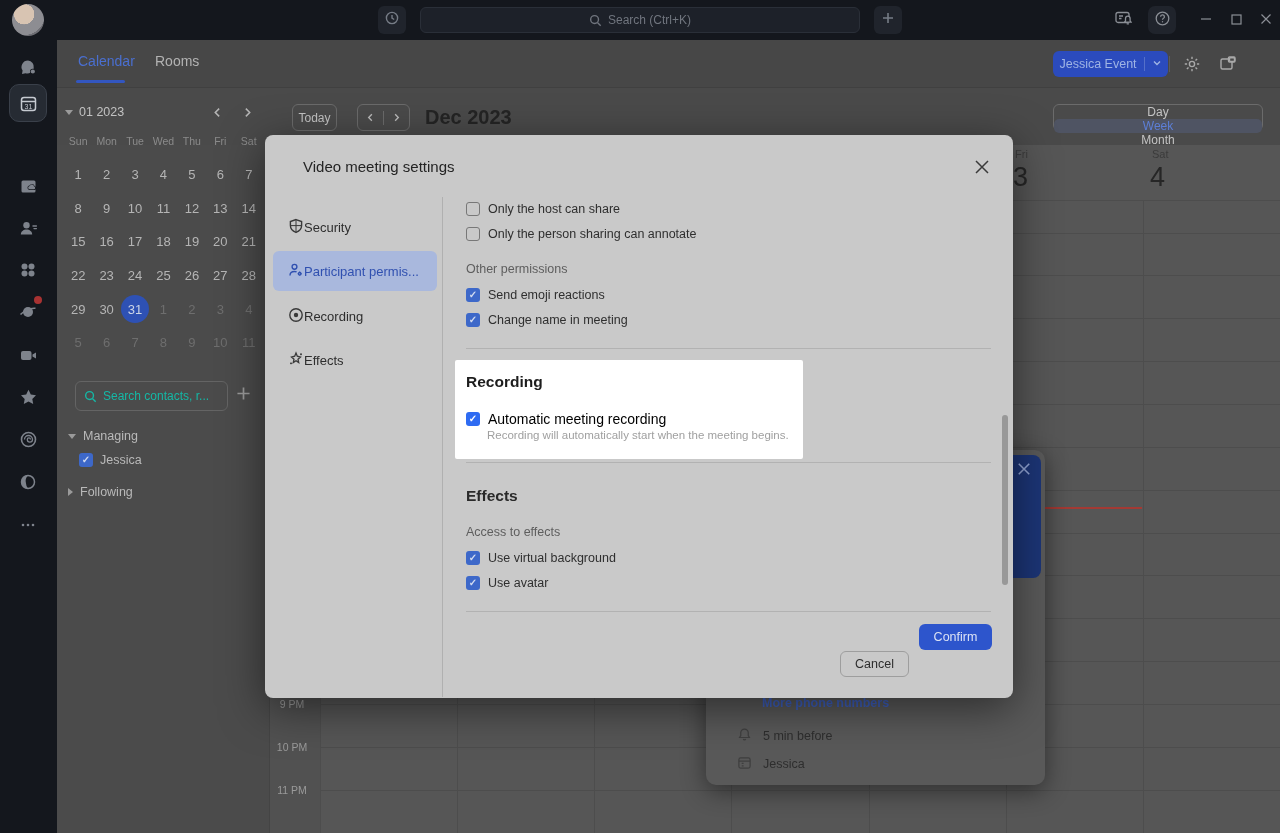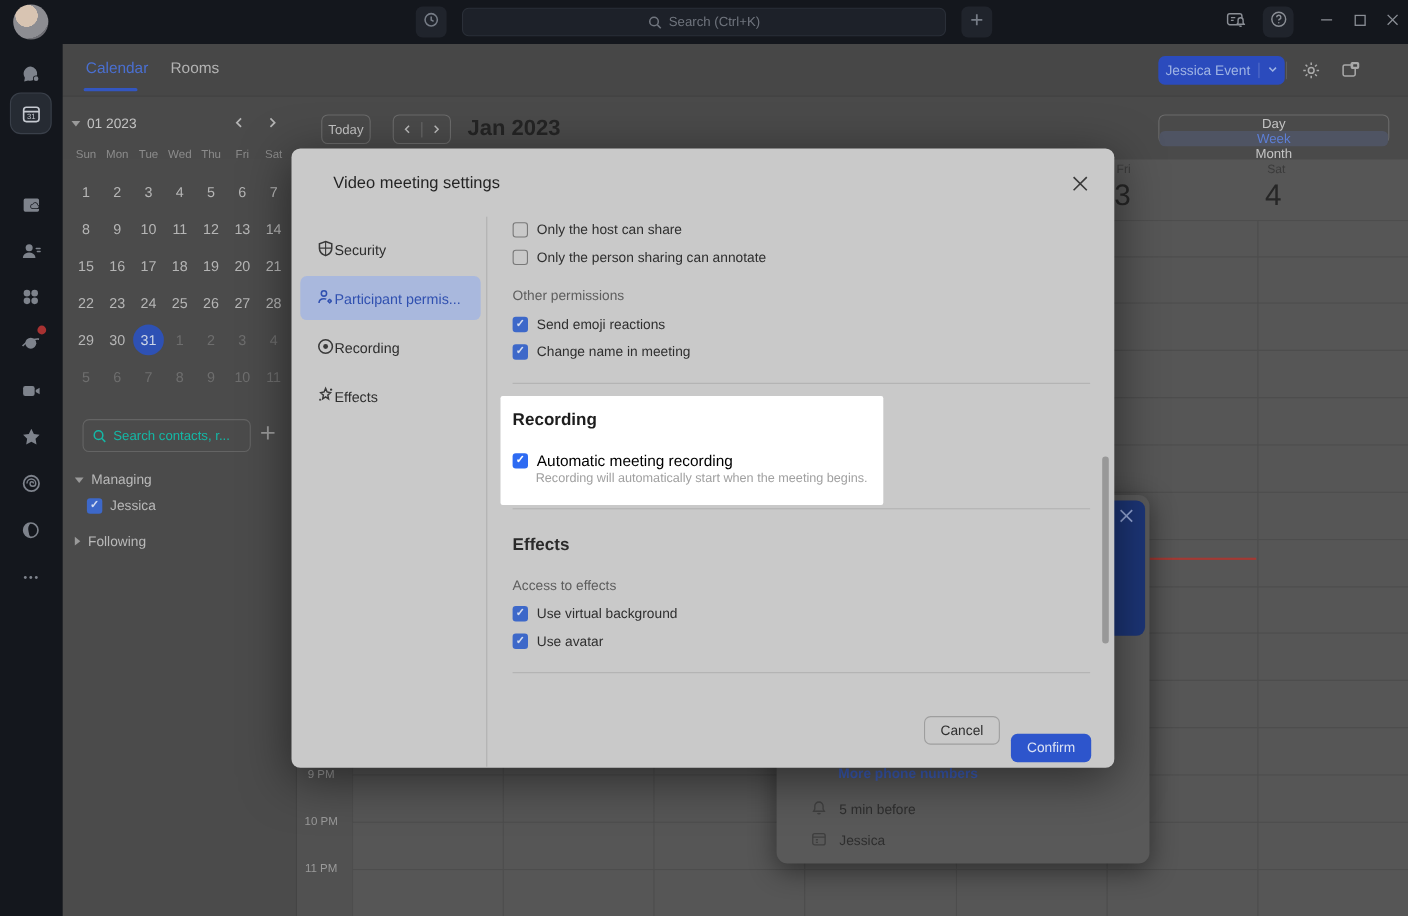--- a/index.html
+++ b/index.html
@@ -92,21 +92,21 @@
   .mgray { font-size:12.5px; color:#5e5e5e; }
   .mrow { display:flex; align-items:center; gap:8px; }
   .mdivider { left:201px; width:525px; height:1px; background:#b2b2b2; }
   #spotlight { left:190px; top:225px; width:348px; height:99px; background:#ffffff; border-radius:2px; }
   .mheading { font-size:15.5px; font-weight:700; color:#2a2a2a; }
   #rec-heading { color:#1d1d1d; }
   #rec-desc { left:222px; top:294px; font-size:11.5px; color:#a0a0a0; }
   #modal-scroll { left:737px; top:280px; width:6px; height:170px; border-radius:3px; background:#989898; }
   .mbtn { height:26px; border-radius:6px; display:flex; align-items:center; justify-content:center; font-size:12.5px; }
   #btn-cancel { left:575px; top:516px; width:69px; border:1px solid #9e9e9e; color:#2e2e2e; background:transparent; }
-  #btn-confirm { left:654px; top:532px; width:73px; background:#2d55cc; color:#dbe2f4; }
+  #btn-confirm { left:654px; top:489px; width:73px; background:#2d55cc; color:#dbe2f4; }
 </style>
 </head>
 <body>
 
 <div id="stage">
 
   <div id="topbar" class="abs">
     <div class="avatar abs"></div>
     <div class="tbtn abs" style="left:378px">
       <span>
@@ -298,21 +298,21 @@
     <div class="obtn abs" style="left:235px; top:16px; width:45px; height:27px;">Today</div>
     <div class="obtn abs" style="left:300px; top:16px; width:53px; height:27px; gap:0; padding:0;">
       <span style="flex:1; text-align:center;"><svg width="9" height="9" viewBox="0 0 10 10" fill="none" stroke="#bbbbbb" stroke-width="1.5">
             <path d="M6.5 1.5L3 5l3.5 3.5"></path>
           </svg></span>
       <span style="width:1px; height:14px; background:#6b6b6b;"></span>
       <span style="flex:1; text-align:center;"><svg width="9" height="9" viewBox="0 0 10 10" fill="none" stroke="#bbbbbb" stroke-width="1.5">
             <path d="M3.5 1.5L7 5l-3.5 3.5"></path>
           </svg></span>
     </div>
-    <span id="month-title" class="abs">Jan 2023</span>
+    <span id="month-title" class="abs">Dec 2023</span>
     <div id="viewswitch" class="abs">
       <span class="seg">Day</span>
       <span class="seg active">Week</span>
       <span class="seg">Month</span>
     </div>
   </div>
 
   <div id="leftpanel" class="abs">
     <div class="abs" style="left:8px; top:-40px; display:flex; align-items:center; gap:6px;">
       <span class="caret down"></span>

